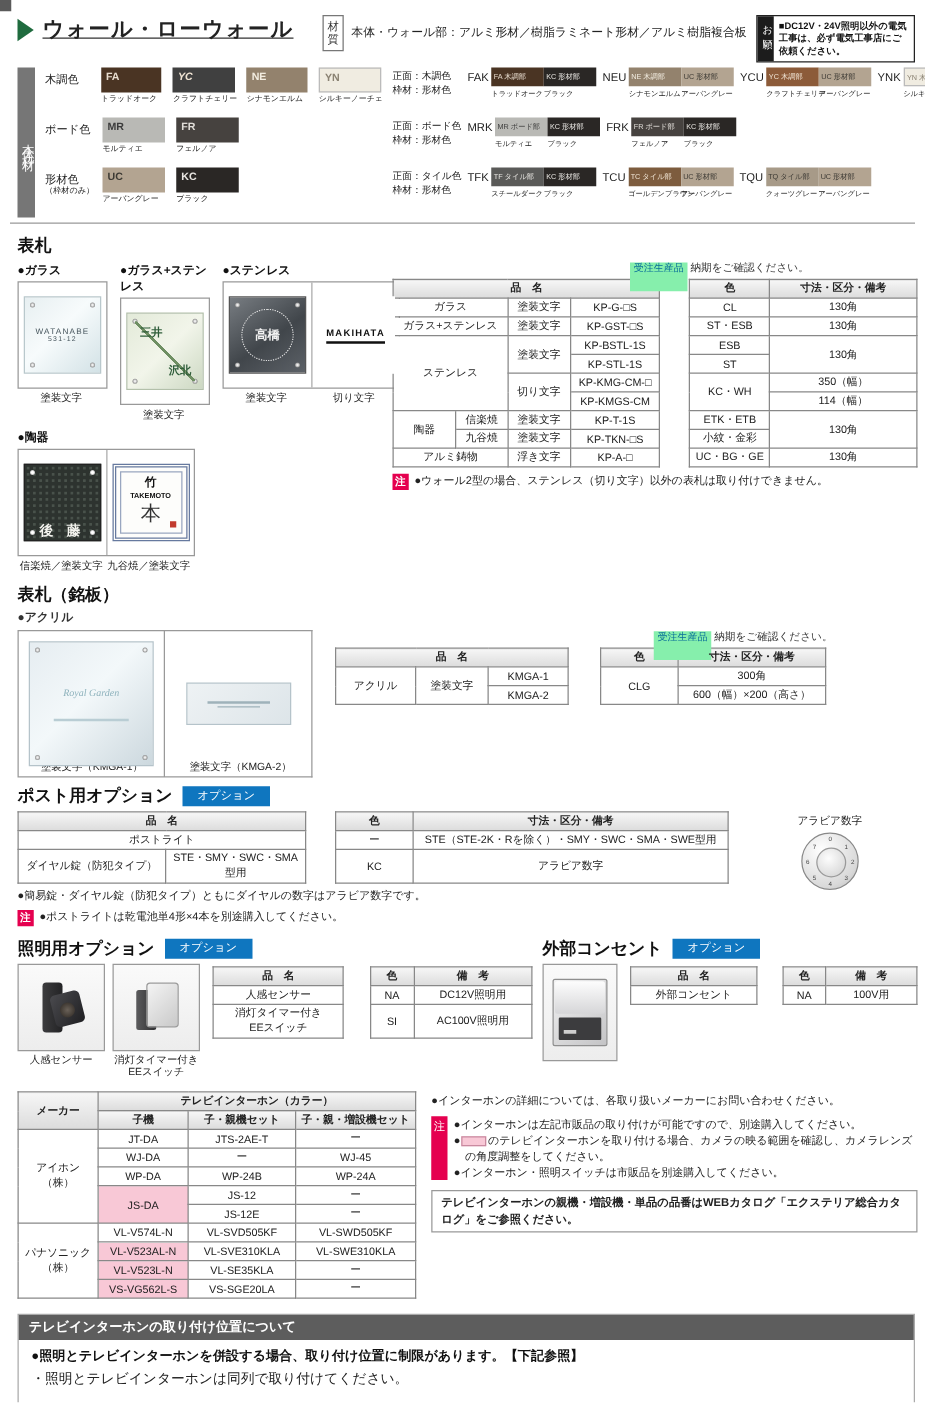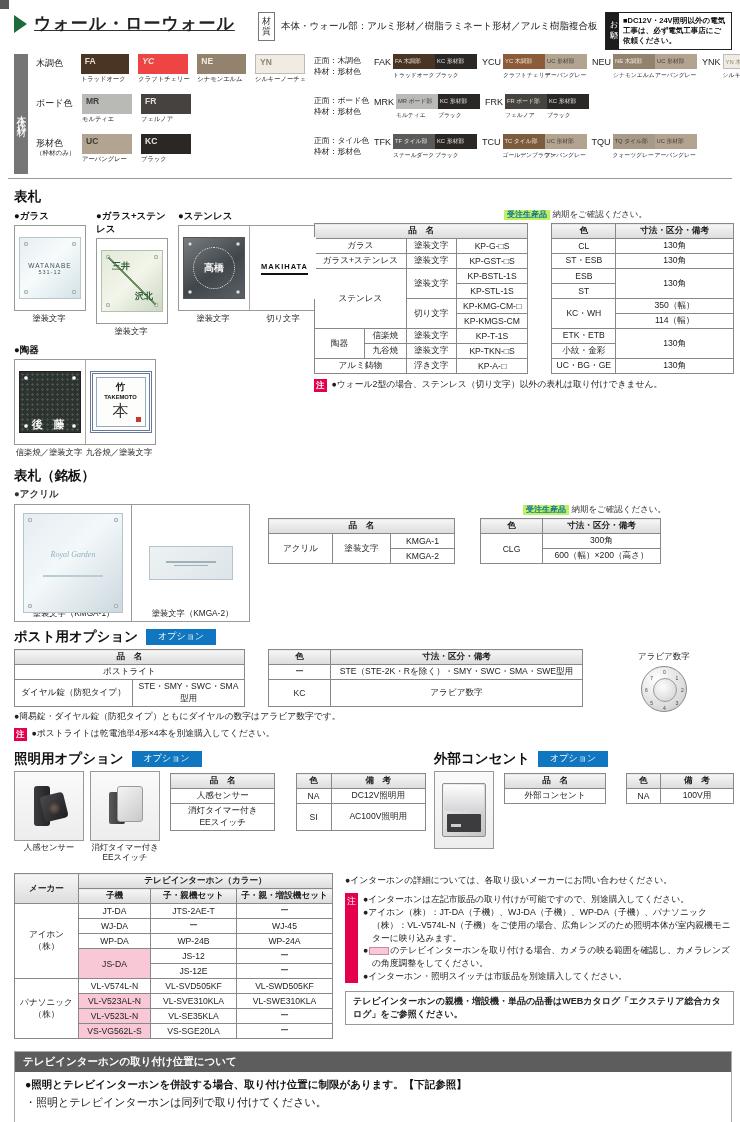--- a/index.html
+++ b/index.html
@@ -39,21 +39,21 @@
   .cc { width:42px; }
   .cc-chip { height:15px; font-size:5.8px; padding:3px 0 0 2px; white-space:nowrap; }
   .cc-chip.brd { border:1px solid #bbb; }
   .cc-name { font-size:5.8px; white-space:nowrap; padding-top:2px; color:#222; }
   .divider { border:none; border-top:1px solid #999; margin:4px 2px 0 2px; }
 
   
   .sec-title { font-size:13.5px; font-weight:bold; color:#111; margin:9px 0 3px 8px; display:flex; align-items:center; gap:8px; }
   .badge-opt { background:#0f76bf; color:#fff; font-size:9px; font-weight:normal; padding:1px 12px 2px; }
   .order-line { font-size:8.5px; color:#333; margin-bottom:2px; }
-  .badge-cyan { background:#bef264; color:#0a6f9a; font-weight:bold; padding:0 3px 1px; font-size:8px; }
+  .badge-cyan { background:#86efac; color:#0a6f9a; font-weight:normal; padding:0 3px 14px; font-size:8px; }
   .note-line { display:flex; gap:5px; font-size:8.8px; margin:5px 0 0 0; color:#222; }
   .badge-note { background:#e5004f; color:#fff; font-size:8.5px; font-weight:bold; padding:0 2px; height:13px; line-height:13px; flex:none; }
 
   
   table.tbl { border-collapse:collapse; table-layout:fixed; }
   .tbl td { border:1px solid #888; font-size:8.6px; text-align:center; padding:1px 2px; height:15px; color:#222; background:#fff; white-space:pre-line; overflow:hidden; }
   .tbl td.h { background:linear-gradient(180deg,#f6f6f6,#dcdcdc); font-weight:bold; }
   .tbl td.g { border:none; background:#fff; }
   .tbl td.pink { background:#f8c8d6; }
 
@@ -185,21 +185,21 @@
   <div class="bodycolors">
     <div class="vbar">本体・枠材</div>
     <div class="swcol">
         <div class="srow">
           <div class="sgroup">木調色</div>
           <div class="sw">
             <div class="sw-chip" style="background: rgb(74, 52, 35); color: rgb(232, 221, 207);">FA</div>
             <div class="sw-name">トラッドオーク</div>
           </div>
           <div class="sw">
-            <div class="sw-chip" style="background: #ef4444; color: rgb(240, 228, 212); font-style: italic;">YC</div>
+            <div class="sw-chip" style="background: #404040; color: rgb(240, 228, 212); font-style: italic;">YC</div>
             <div class="sw-name">クラフトチェリー</div>
           </div>
           <div class="sw">
             <div class="sw-chip" style="background: rgb(147, 130, 109); color: rgb(242, 236, 224);">NE</div>
             <div class="sw-name">シナモンエルム</div>
           </div>
           <div class="sw">
             <div class="sw-chip brd" style="background: rgb(240, 236, 225); color: rgb(138, 130, 115);">YN</div>
             <div class="sw-name">シルキーノーチェ</div>
           </div>
@@ -235,35 +235,35 @@
             <div class="cc">
               <div class="cc-chip" style="background: rgb(74, 52, 35); color: rgb(232, 221, 207);">FA 木調部</div>
               <div class="cc-name">トラッドオーク</div>
             </div>
             <div class="cc">
               <div class="cc-chip" style="background: rgb(42, 39, 37); color: rgb(232, 230, 226);">KC 形材部</div>
               <div class="cc-name">ブラック</div>
             </div>
           </div>
           <div class="combo">
+            <div class="ccode">NEU</div>
+            <div class="cc">
+              <div class="cc-chip" style="background: rgb(147, 130, 109); color: rgb(242, 236, 224);">NE 木調部</div>
+              <div class="cc-name">シナモンエルム</div>
+            </div>
+            <div class="cc">
+              <div class="cc-chip" style="background: rgb(179, 164, 145); color: rgb(61, 58, 52);">UC 形材部</div>
+              <div class="cc-name">アーバングレー</div>
+            </div>
+          </div>
+          <div class="combo">
             <div class="ccode">YCU</div>
             <div class="cc">
               <div class="cc-chip" style="background: rgb(140, 91, 57); color: rgb(240, 228, 212);">YC 木調部</div>
               <div class="cc-name">クラフトチェリー</div>
-            </div>
-            <div class="cc">
-              <div class="cc-chip" style="background: rgb(179, 164, 145); color: rgb(61, 58, 52);">UC 形材部</div>
-              <div class="cc-name">アーバングレー</div>
-            </div>
-          </div>
-          <div class="combo">
-            <div class="ccode">NEU</div>
-            <div class="cc">
-              <div class="cc-chip" style="background: rgb(147, 130, 109); color: rgb(242, 236, 224);">NE 木調部</div>
-              <div class="cc-name">シナモンエルム</div>
             </div>
             <div class="cc">
               <div class="cc-chip" style="background: rgb(179, 164, 145); color: rgb(61, 58, 52);">UC 形材部</div>
               <div class="cc-name">アーバングレー</div>
             </div>
           </div>
           <div class="combo">
             <div class="ccode">YNK</div>
             <div class="cc">
               <div class="cc-chip brd" style="background: rgb(240, 236, 225); color: rgb(138, 130, 115);">YN 木調部</div>
@@ -828,21 +828,20 @@
             </tr>
           </tbody>
         </table>
       </div>
     <div class="inter-notes">
       <div class="intro-note">●インターホンの詳細については、各取り扱いメーカーにお問い合わせください。</div>
       <div class="notesblock">
         <div class="redbar">注</div>
         <div class="notes">
             <div>●インターホンは左記市販品の取り付けが可能ですので、別途購入してください。</div>
-            <div>●アイホン（株）：JT-DA（子機）、WJ-DA（子機）、WP-DA（子機）、パナソニック（株）：VL-V574L-N（子機）をご使用の場合、広角レンズのため照明本体が室内親機モニターに映り込みます。</div>
             <div>●<span class="pinkchip"></span>のテレビインターホンを取り付ける場合、カメラの映る範囲を確認し、カメラレンズの角度調整をしてください。</div>
             <div>●インターホン・照明スイッチは市販品を別途購入してください。</div>
           </div>
       </div>
       <div class="boxnote">テレビインターホンの親機・増設機・単品の品番はWEBカタログ「エクステリア総合カタログ」をご参照ください。</div>
     </div>
   </div>
 
   <div class="bottom">
     <div class="bottom-bar">テレビインターホンの取り付け位置について</div>

